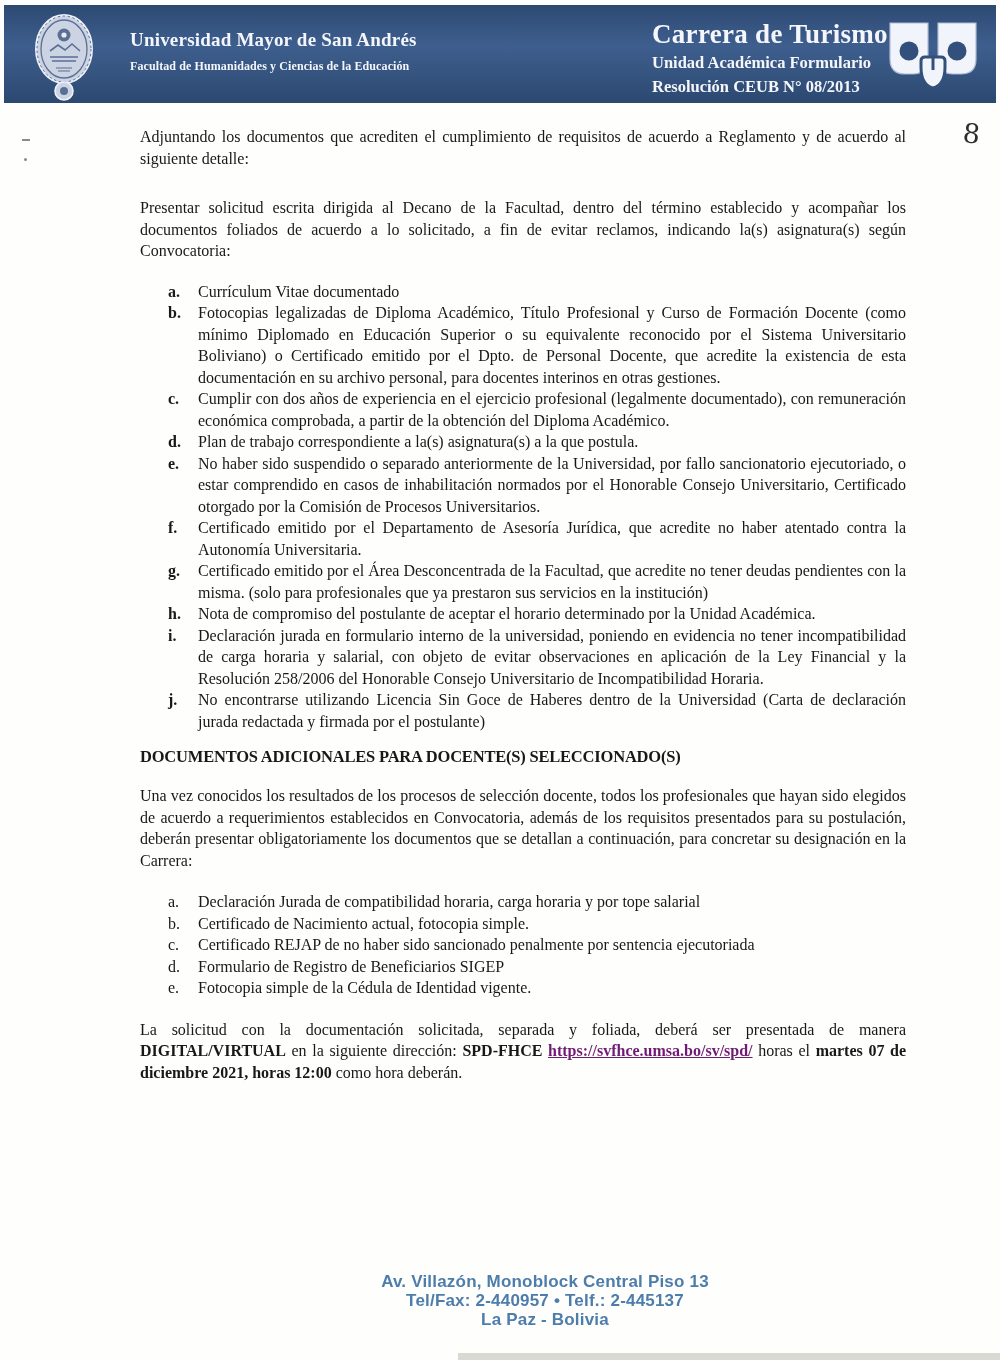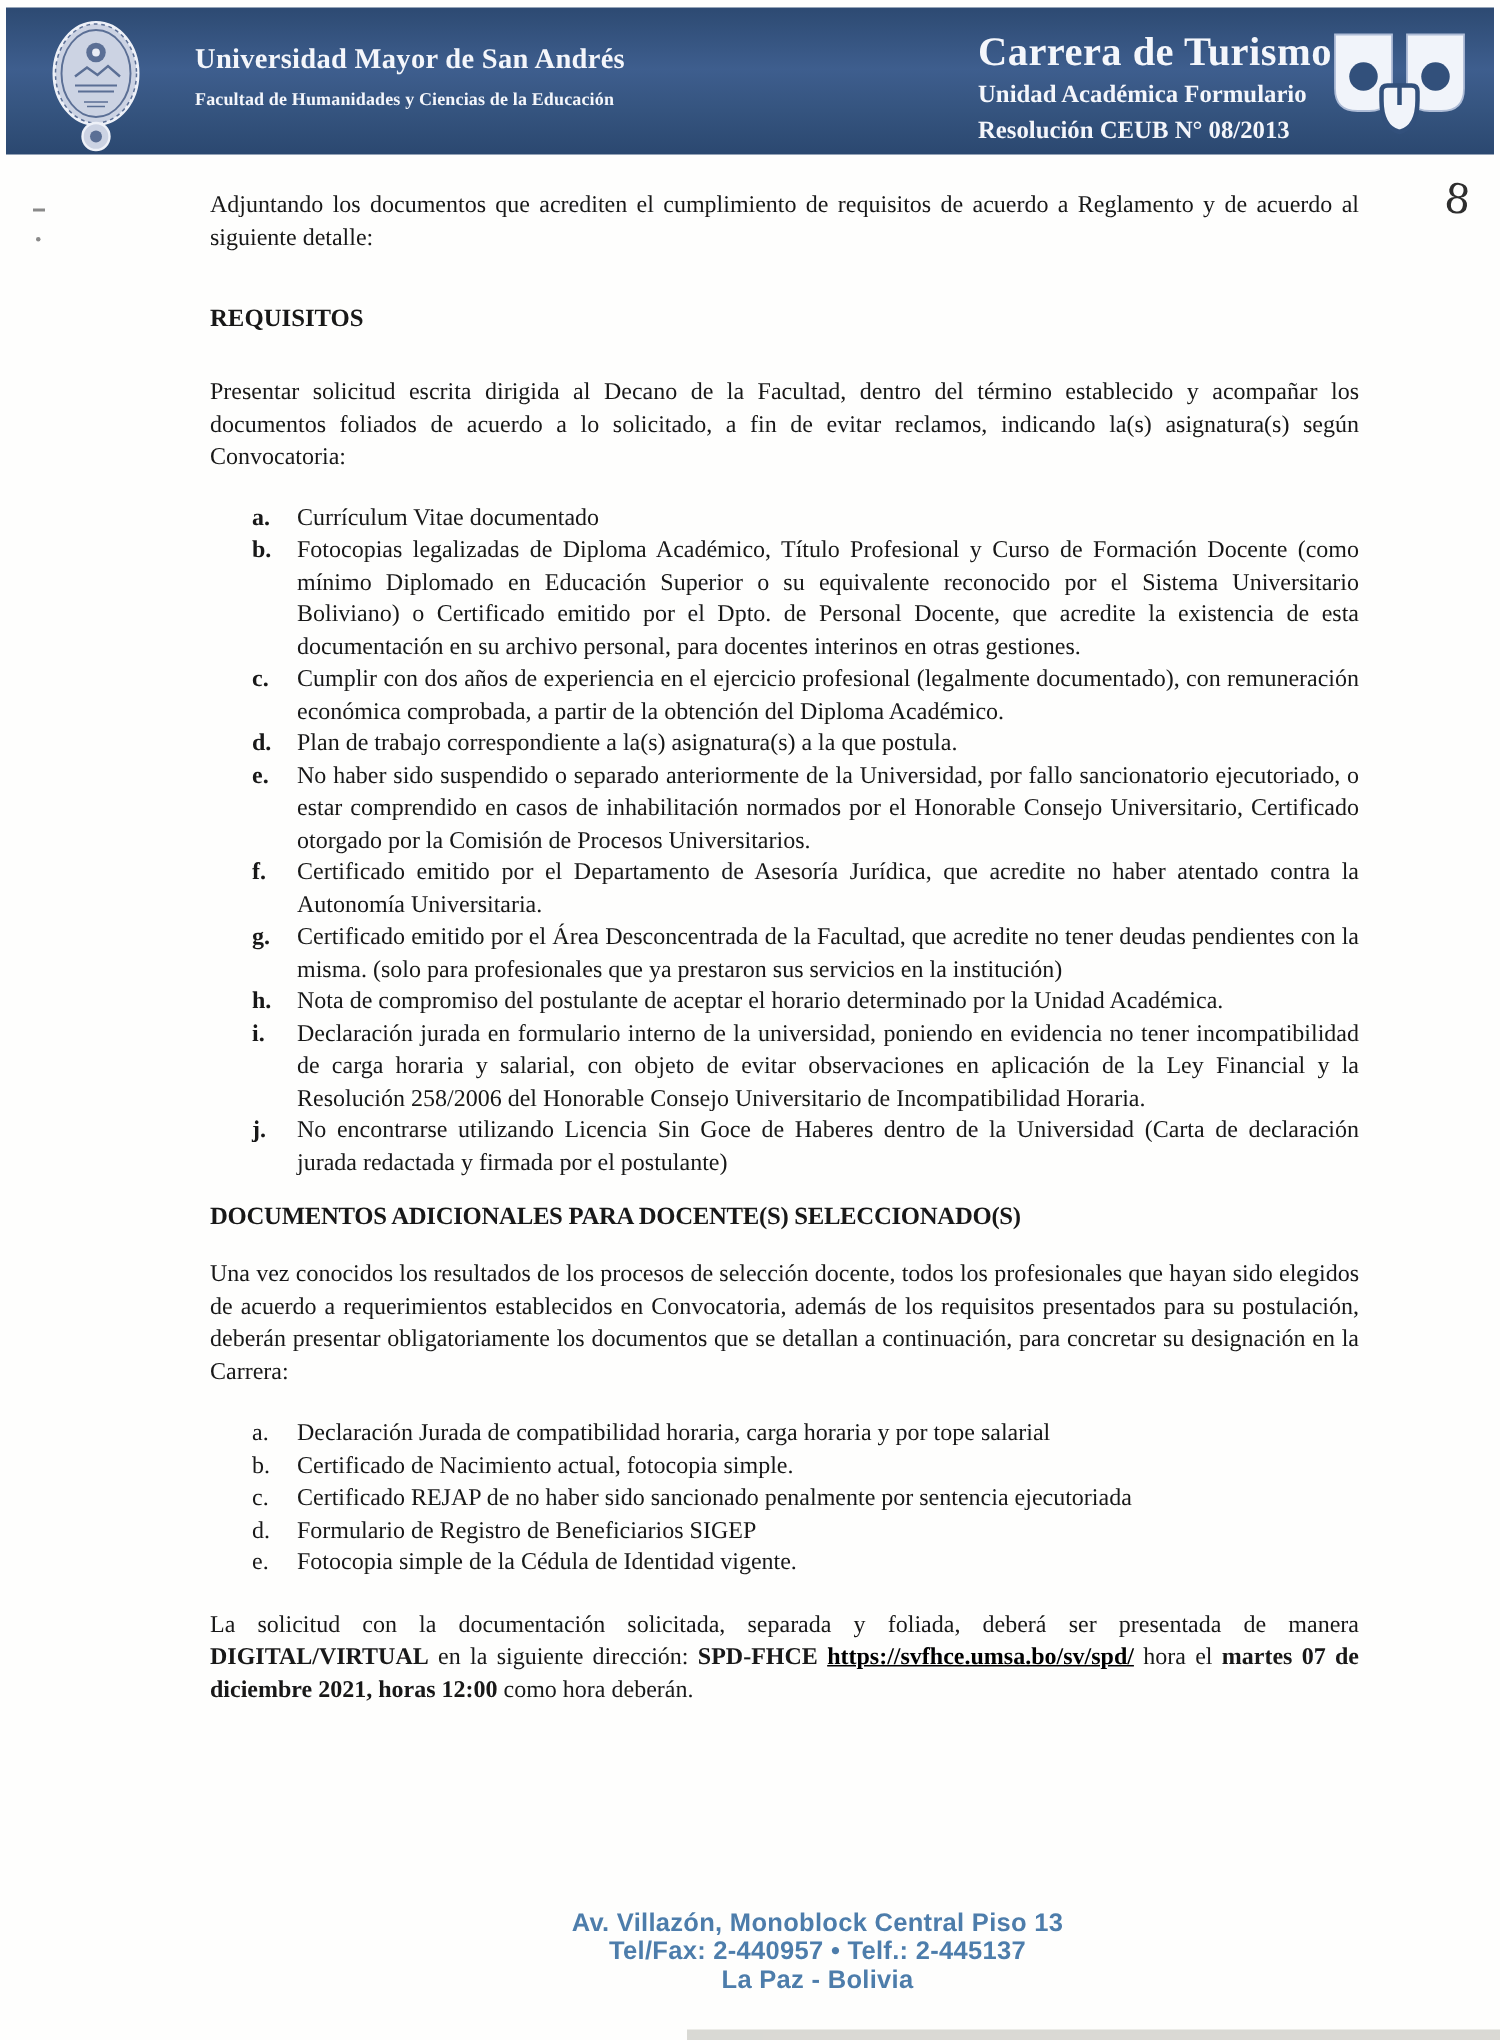--- a/index.html
+++ b/index.html
@@ -50,21 +50,21 @@
   .list .li { display:flex; }
   .list .mk { width:30px; flex:none; }
   .list.bold-mk .mk { font-weight:bold; }
   .list .tx { flex:1; text-align:justify; }
   .hd-docs { margin-top:14px; font-size:17px; letter-spacing:-0.2px; }
   .para-unavez { margin-top:17px; }
   .list2 { margin-top:20px; }
   .closing { margin-top:20px; text-align:justify; }
   .closing b { font-weight:bold; }
   .closing a {
-    color:#000000; font-weight:bold; text-decoration:underline; cursor:pointer;
+    color:#701a75; font-weight:bold; text-decoration:underline; cursor:pointer;
   }
 
   
   .footer {
     position:absolute; left:90px; width:910px; top:1272px;
     text-align:center; font-family:"Liberation Sans", sans-serif;
     font-size:17px; line-height:19px; color:#4d7dab; letter-spacing:.2px;font-weight:bold;
   }
   .footer div { margin-bottom:0; }
 </style>
@@ -113,21 +113,20 @@
 
   <div class="pageno">8</div>
   <div class="mark-dash"></div>
   <div class="mark-dot"></div>
   <div class="smudge-bottom"></div>
 
   <div class="content">
 
     <p class="para">Adjuntando los documentos que acrediten el cumplimiento de requisitos de acuerdo a Reglamento y de acuerdo al siguiente detalle:</p>
 
-    <h2 class="hd hd-req">REQUISITOS</h2>
 
     <p class="para para-present">Presentar solicitud escrita dirigida al Decano de la Facultad, dentro del término establecido y acompañar los documentos foliados de acuerdo a lo solicitado, a fin de evitar reclamos, indicando la(s) asignatura(s) según Convocatoria:</p>
 
     <div class="list bold-mk">
       <div class="li">
           <span class="mk">a.</span>
           <span class="tx">Currículum Vitae documentado</span>
         </div>
       <div class="li">
           <span class="mk">b.</span>
@@ -187,21 +186,21 @@
       <div class="li">
           <span class="mk">d.</span>
           <span class="tx">Formulario de Registro de Beneficiarios SIGEP</span>
         </div>
       <div class="li">
           <span class="mk">e.</span>
           <span class="tx">Fotocopia simple de la Cédula de Identidad vigente.</span>
         </div>
     </div>
 
-    <p class="closing"><span>La solicitud con la documentación solicitada, separada y foliada, deberá ser presentada de manera </span><b>DIGITAL/VIRTUAL</b><span> en la siguiente dirección: </span><b>SPD-FHCE </b><a>https://svfhce.umsa.bo/sv/spd/</a><span> hora el </span><b>martes 07 de diciembre 2021, horas 12:00</b><span> como hora deberán.</span></p>
+    <p class="closing"><span>La solicitud con la documentación solicitada, separada y foliada, deberá ser presentada de manera </span><b>DIGITAL/VIRTUAL</b><span> en la siguiente dirección: </span><b>SPD-FHCE </b><a>https://svfhce.umsa.bo/sv/spd/</a><span> horas el </span><b>martes 07 de diciembre 2021, horas 12:00</b><span> como hora deberán.</span></p>
   </div>
 
   <div class="footer">
     <div>Av. Villazón, Monoblock Central Piso 13</div>
     <div>Tel/Fax: 2-440957 • Telf.: 2-445137</div>
     <div>La Paz - Bolivia</div>
   </div>
 
 </div>
 

